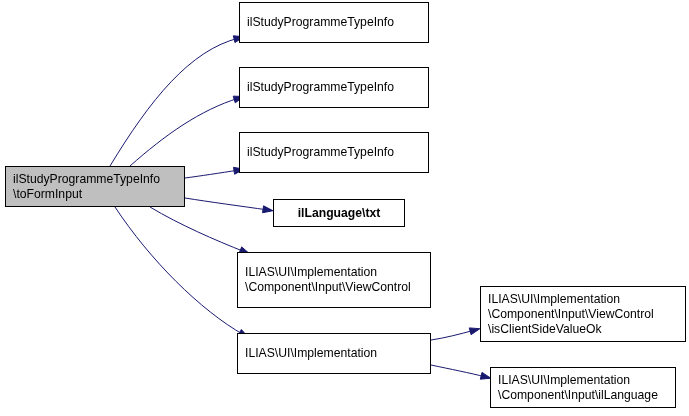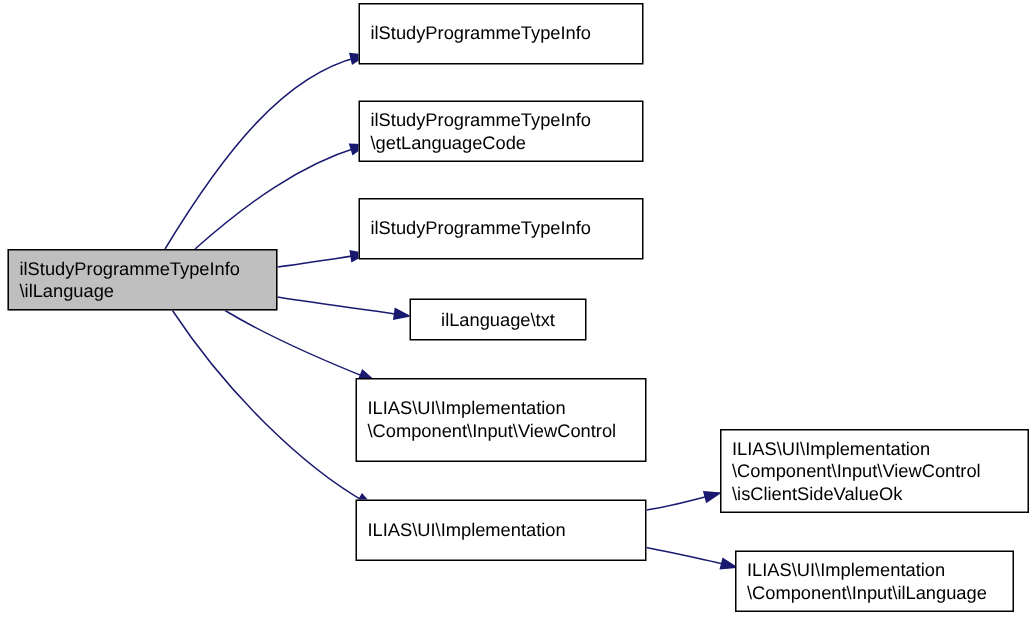--- a/index.html
+++ b/index.html
@@ -33,37 +33,36 @@
       <path d="M115,207 C150,260 200,310 244,335" fill="none" stroke="#191970" stroke-width="1"></path>
       <polygon points="248.34728278696383,337.47004703804765 237.9236842864028,335.5730509128271 241.3817501396695,329.4868550110777" fill="#191970" stroke="#191970"></polygon>
       <path d="M431,340 C445,338 460,334 475,330" fill="none" stroke="#191970" stroke-width="1"></path>
       <polygon points="479.83117469800624,328.7116867471983 471.07064457895495,334.670135541406 469.2670060250326,327.90649096419725" fill="#191970" stroke="#191970"></polygon>
       <path d="M431,365 C450,369 470,373 486,377" fill="none" stroke="#191970" stroke-width="1"></path>
       <polygon points="490.8507125007267,378.21267812518164 480.30041281164614,379.18282062532694 481.9981621869005,372.39182312430967" fill="#191970" stroke="#191970"></polygon>
     </svg>
 
   <div class="node root left" id="n-root" style="left:5px; top:166px; width:180px; height:41px;">
     <span>ilStudyProgrammeTypeInfo</span>
-    <span>\ilLanguage</span>
+    <span>\toFormInput</span>
   </div>
 
   <div class="node left" id="n-getDescription" style="left:239px; top:2px; width:190px; height:41px;">
     <span>ilStudyProgrammeTypeInfo</span>
   </div>
 
   <div class="node left" id="n-getLanguageCode" style="left:239px; top:67px; width:190px; height:41px;">
     <span>ilStudyProgrammeTypeInfo</span>
-    <span>\getLanguageCode</span>
   </div>
 
   <div class="node left" id="n-getTitle" style="left:239px; top:132px; width:190px; height:41px;">
     <span>ilStudyProgrammeTypeInfo</span>
   </div>
 
-  <div class="node" id="n-txt" style="left:273px; top:199px; width:118px; height:28px;">
+  <div class="node" id="n-txt" style="left:273px; top:199px; width:132px; height:28px;font-weight:bold;">
     <span>ilLanguage\txt</span>
   </div>
 
   <div class="node left" id="n-withAdditionalTransformation" style="left:237px; top:252px; width:194px; height:56px;">
     <span>ILIAS\UI\Implementation</span>
     <span>\Component\Input\ViewControl</span>
   </div>
 
   <div class="node left" id="n-withValue" style="left:237px; top:333px; width:194px; height:41px;">
     <span>ILIAS\UI\Implementation</span>

